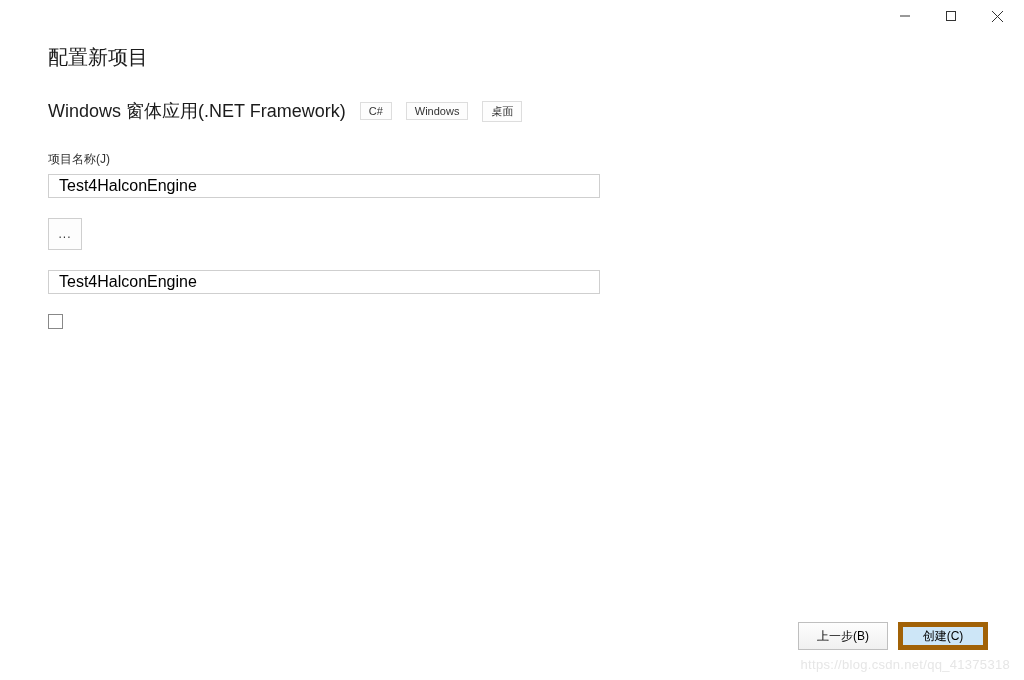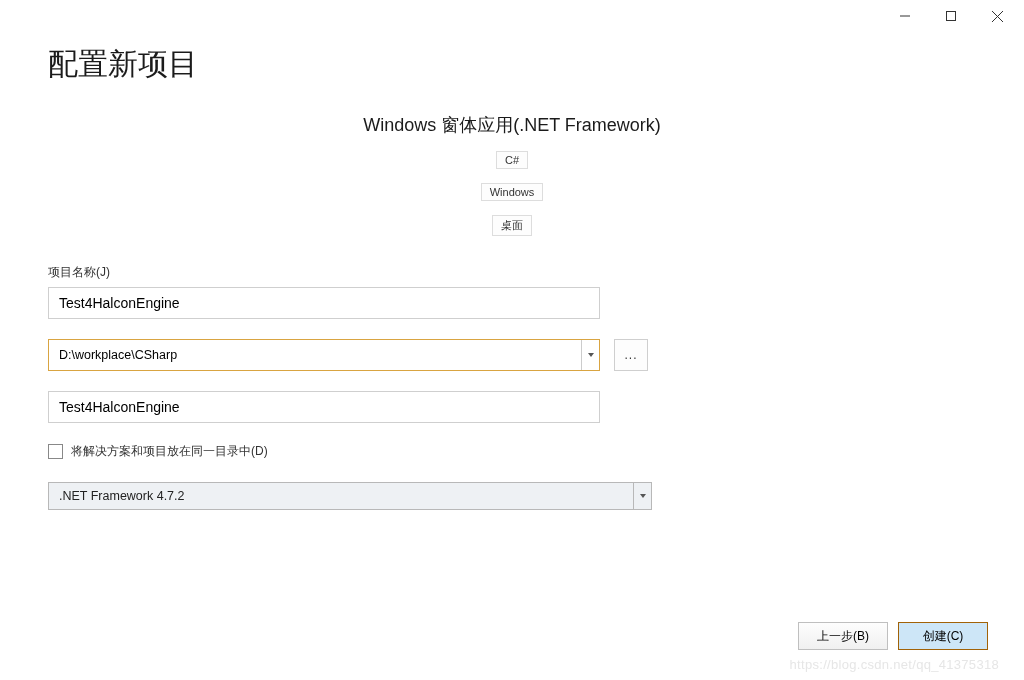--- a/index.html
+++ b/index.html
@@ -24,31 +24,30 @@
       display: flex;
       align-items: center;
       justify-content: center;
       cursor: pointer;
     }
     .win-btn svg { stroke: #333; stroke-width: 1; fill: none; }
     .content {
       padding: 12px 48px 0 48px;
     }
     .page-title {
-      font-size: 30px;
+      font-size: 20px;
       font-weight: 400;
       margin-bottom: 28px;
       color: #1b1b1b;
     }
     .subtitle-row {
       display: flex;
       align-items: center;
       gap: 14px;
       margin-bottom: 28px;
-      flex-direction: column;
     }
     .subtitle {
       font-size: 18px;
       font-weight: 400;
       color: #1b1b1b;
     }
     .tag {
       font-size: 11px;
       color: #333;
       border: 1px solid #ddd;
@@ -72,24 +71,24 @@
       display: inline-flex;
       align-items: center;
       justify-content: center;
       font-size: 9px;
       font-style: italic;
       color: #0078d4;
       font-family: Georgia, serif;
     }
     .text-input {
       width: 552px;
-      height: 32px;
+      height: 24px;
       border: 1px solid #cfcfcf;
       padding: 0 10px;
-      font-size: 14px;
+      font-size: 16px;
       font-family: inherit;
       outline: none;
       background: #fff;
     }
     .field-group { margin-bottom: 20px; }
     .location-row {
       display: flex;
       align-items: stretch;
       gap: 14px;
     }
@@ -176,27 +175,27 @@
       min-width: 90px;
       height: 28px;
       border: 1px solid #bfbfbf;
       background: linear-gradient(#fdfdfd,#f0f0f0);
       font-size: 12px;
       font-family: inherit;
       cursor: pointer;
       padding: 0 14px;
     }
     .btn.primary {
-      border: 1px solid #a16207;
+      border: 5px solid #a16207;
       background: #cde6f7;
     }
     .watermark {
       position: absolute;
       bottom: 8px;
-      right: 25px;
+      right: 14px;
       font-size: 13px;
       color: #e6e6e6;
       letter-spacing: 0.3px;
       font-family: Arial, sans-serif;
     }
   </style>
 </head>
 <body>
 
 <div class="titlebar">
@@ -228,48 +227,33 @@
     <div class="tag">桌面</div>
   </div>
 
   <div class="field-group">
     <div class="field-label">项目名称(J)</div>
     <input class="text-input" type="text" value="Test4HalconEngine" style="">
   </div>
 
   <div class="field-group">
     <div class="location-row">
-      <div class="combo">
-        <div class="combo-text">
-            <span class="sel">D:\workplace\CSharp</span>
-          </div>
-        <div class="combo-btn">
-            <div class="caret"></div>
-          </div>
-      </div>
       <div class="browse-btn">...</div>
     </div>
   </div>
 
   <div class="field-group">
     <input class="text-input" type="text" value="Test4HalconEngine" style="">
   </div>
 
   <div class="checkbox-row">
     <div class="checkbox"></div>
-    <div class="checkbox-label">将解决方案和项目放在同一目录中(D)</div>
-  </div>
-
-  <div class="field-group">
-    <div class="framework-combo">
-      <div class="combo-text">.NET Framework 4.7.2</div>
-      <div class="combo-btn">
-          <div class="caret"></div>
-        </div>
-    </div>
+  </div>
+
+  <div class="field-group">
   </div>
 </div>
 
 <div class="footer">
   <button class="btn">上一步(B)</button>
   <button class="btn primary">创建(C)</button>
 </div>
 
 <div class="watermark">https://blog.csdn.net/qq_41375318</div>
 

